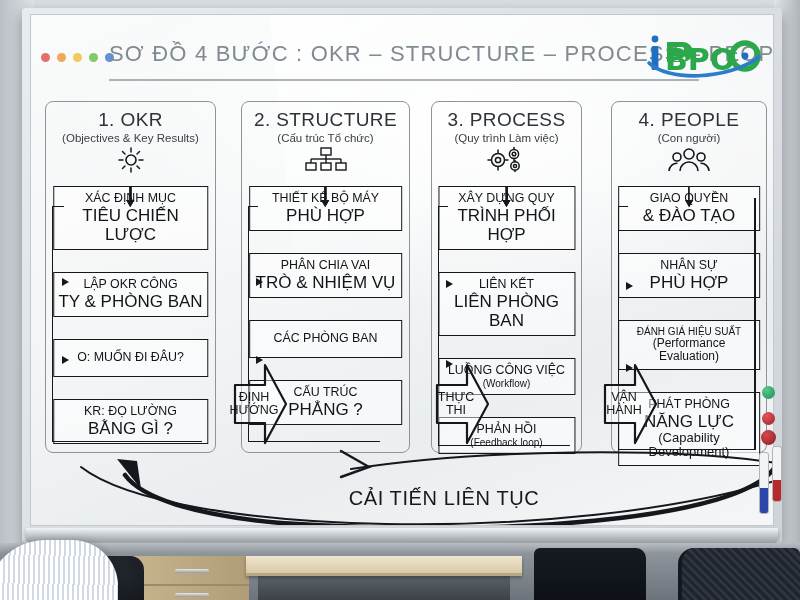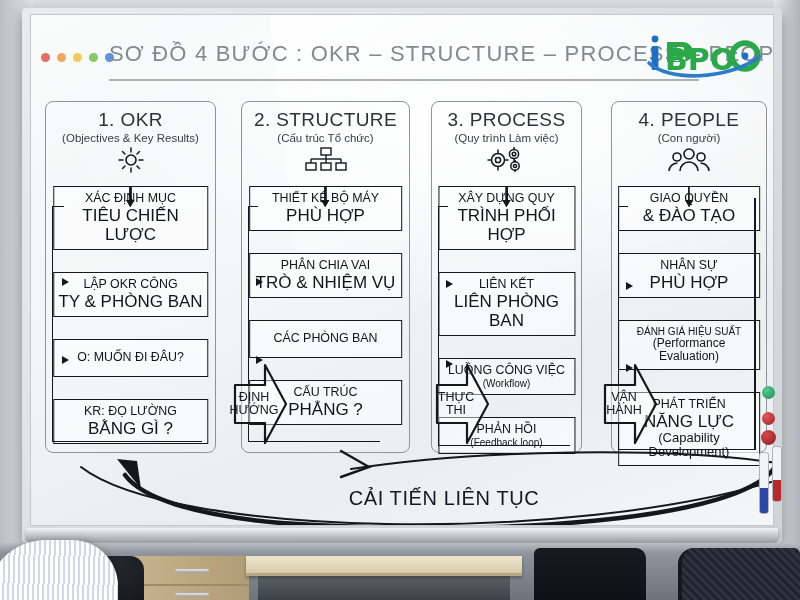--- a/index.html
+++ b/index.html
@@ -402,21 +402,21 @@
           </div>
           <div class="nbox">
             <div class="t1" style="font-size:10px">ĐÁNH GIÁ HIỆU SUẤT</div>
             <div class="small" style="font-size:12px">(Performance Evaluation)</div>
           </div>
           <div class="gap">
             <div class="vconn" style="top:0;height:15px"></div>
               <div class="vhead" style="top:14px"></div>
           </div>
           <div class="nbox">
-            <div class="t1">PHÁT TRIỂN</div>
+            <div class="t1">PHÁT PHÒNG</div>
             <div class="t2">NĂNG LỰC</div>
             <div class="small" style="font-size:13px">(Capability Development)</div>
           </div>
         </div>
         <div class="rail" style="left:6px; top:104px; width:10px; height:244px; border-bottom:none;"></div>
         <div class="railhead" style="left:14px; top:180px;"></div>
         <div class="railhead" style="left:14px; top:262px;"></div>
         <div class="rail" style="left:6px; top:342px; width:136px; height:6px; border-top:none; border-left:1.6px solid #14181c;"></div>
         <div class="rail" style="left:142px; top:96px; width:1.6px; height:252px; border:none; background:#14181c;"></div>
       </div>

